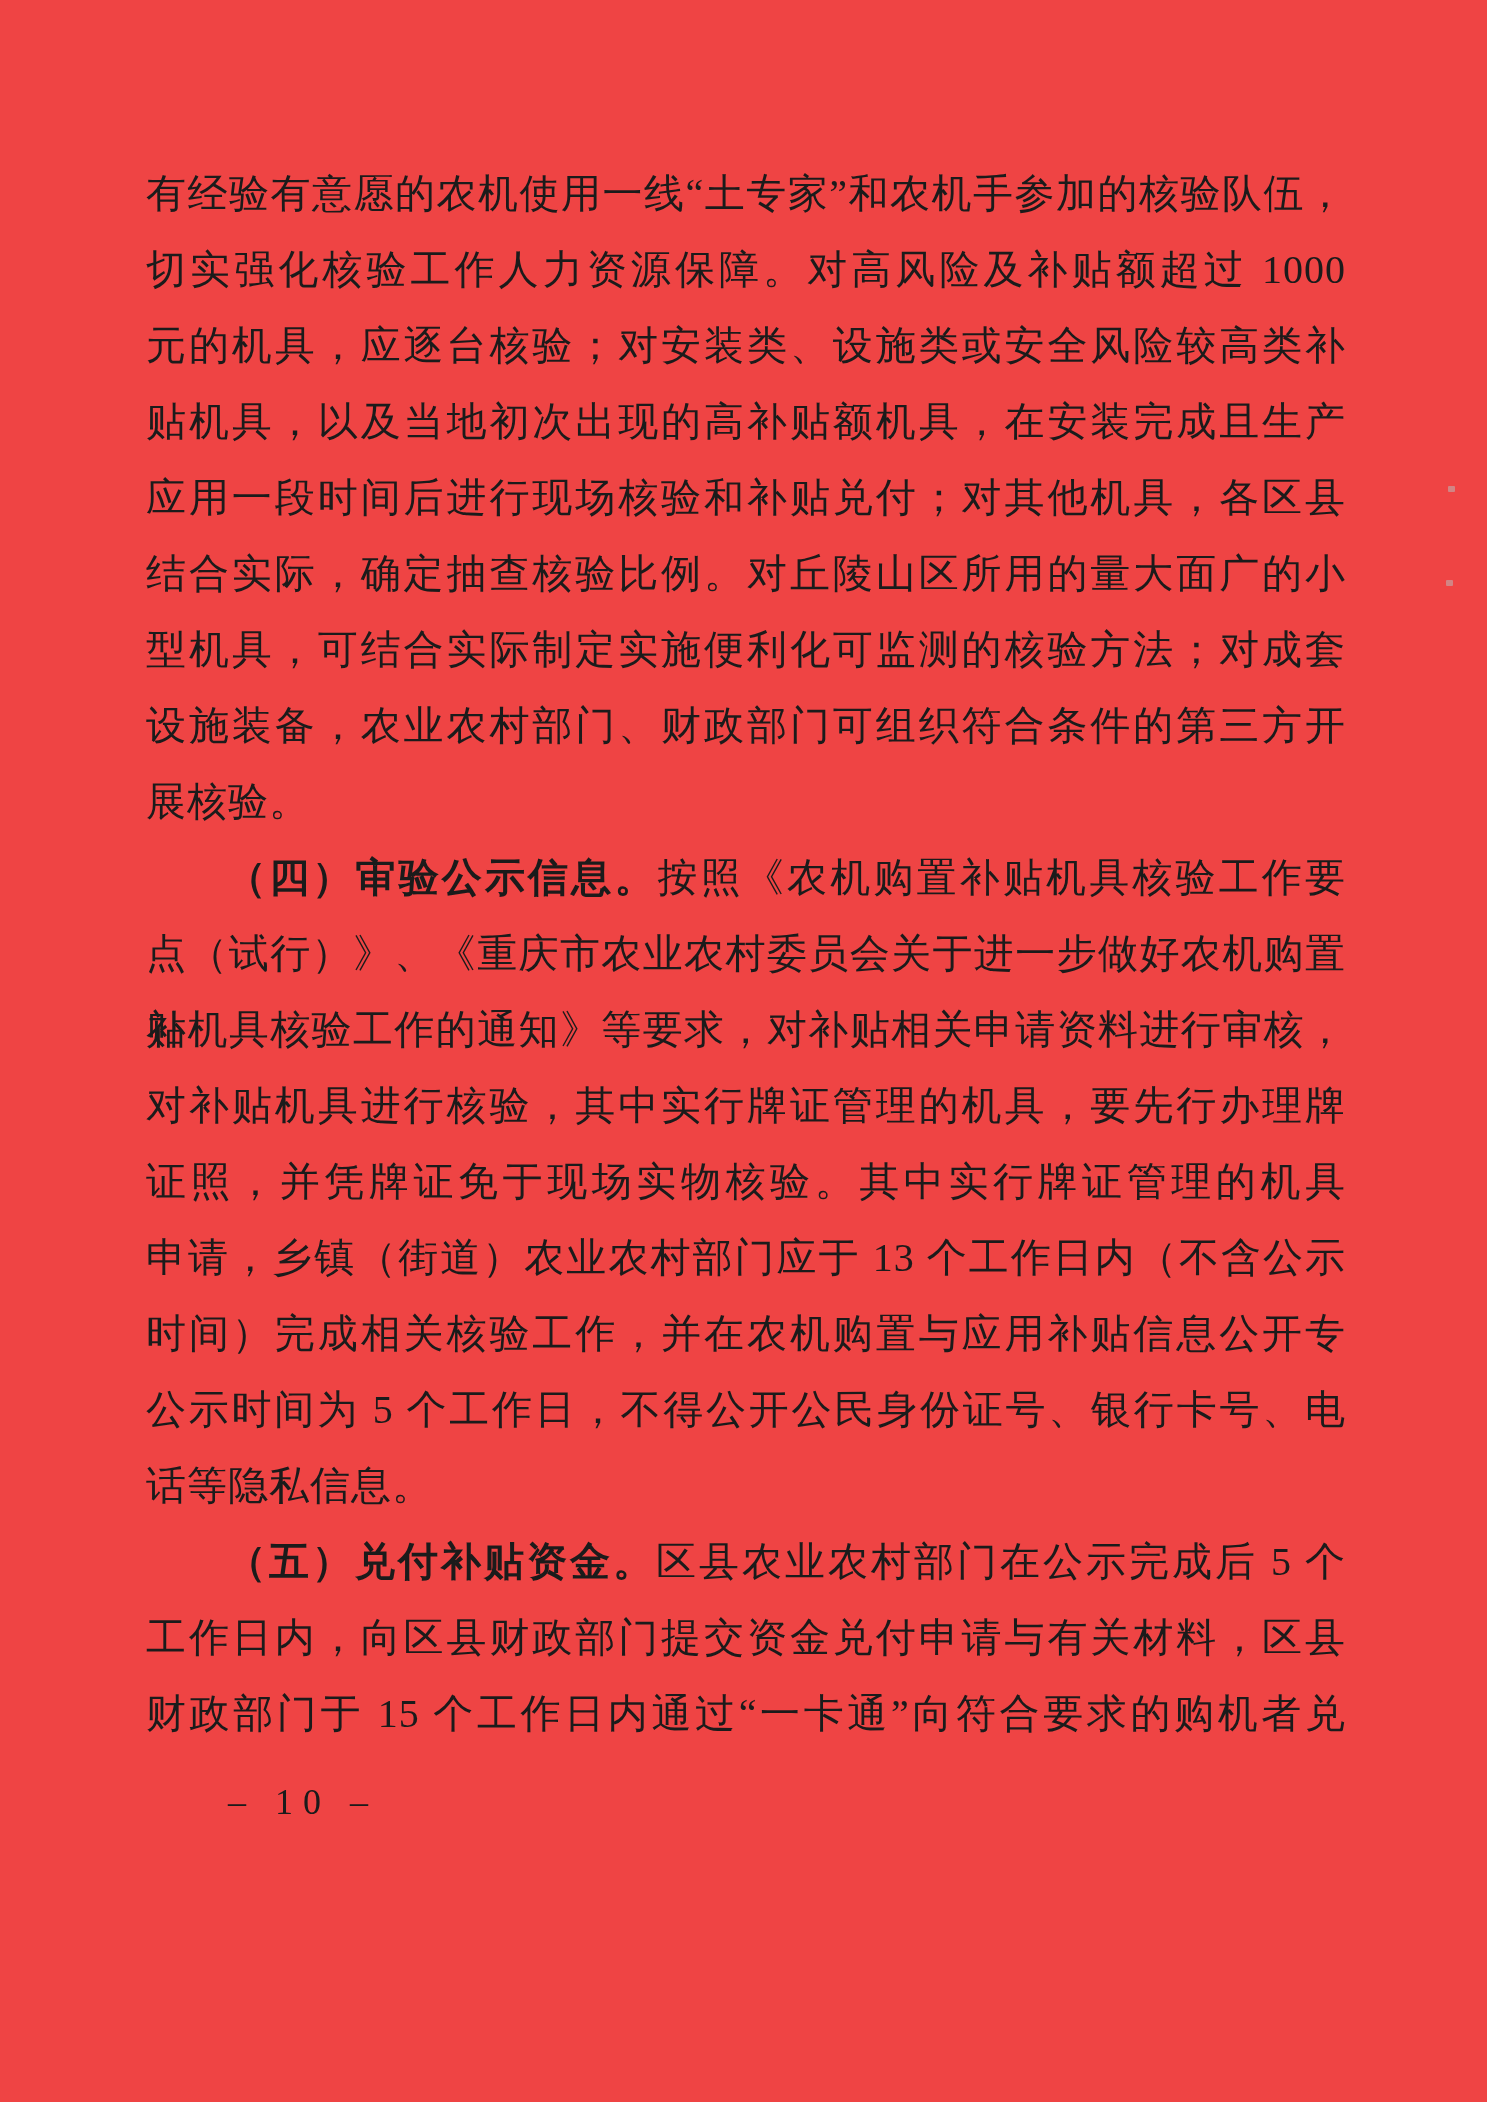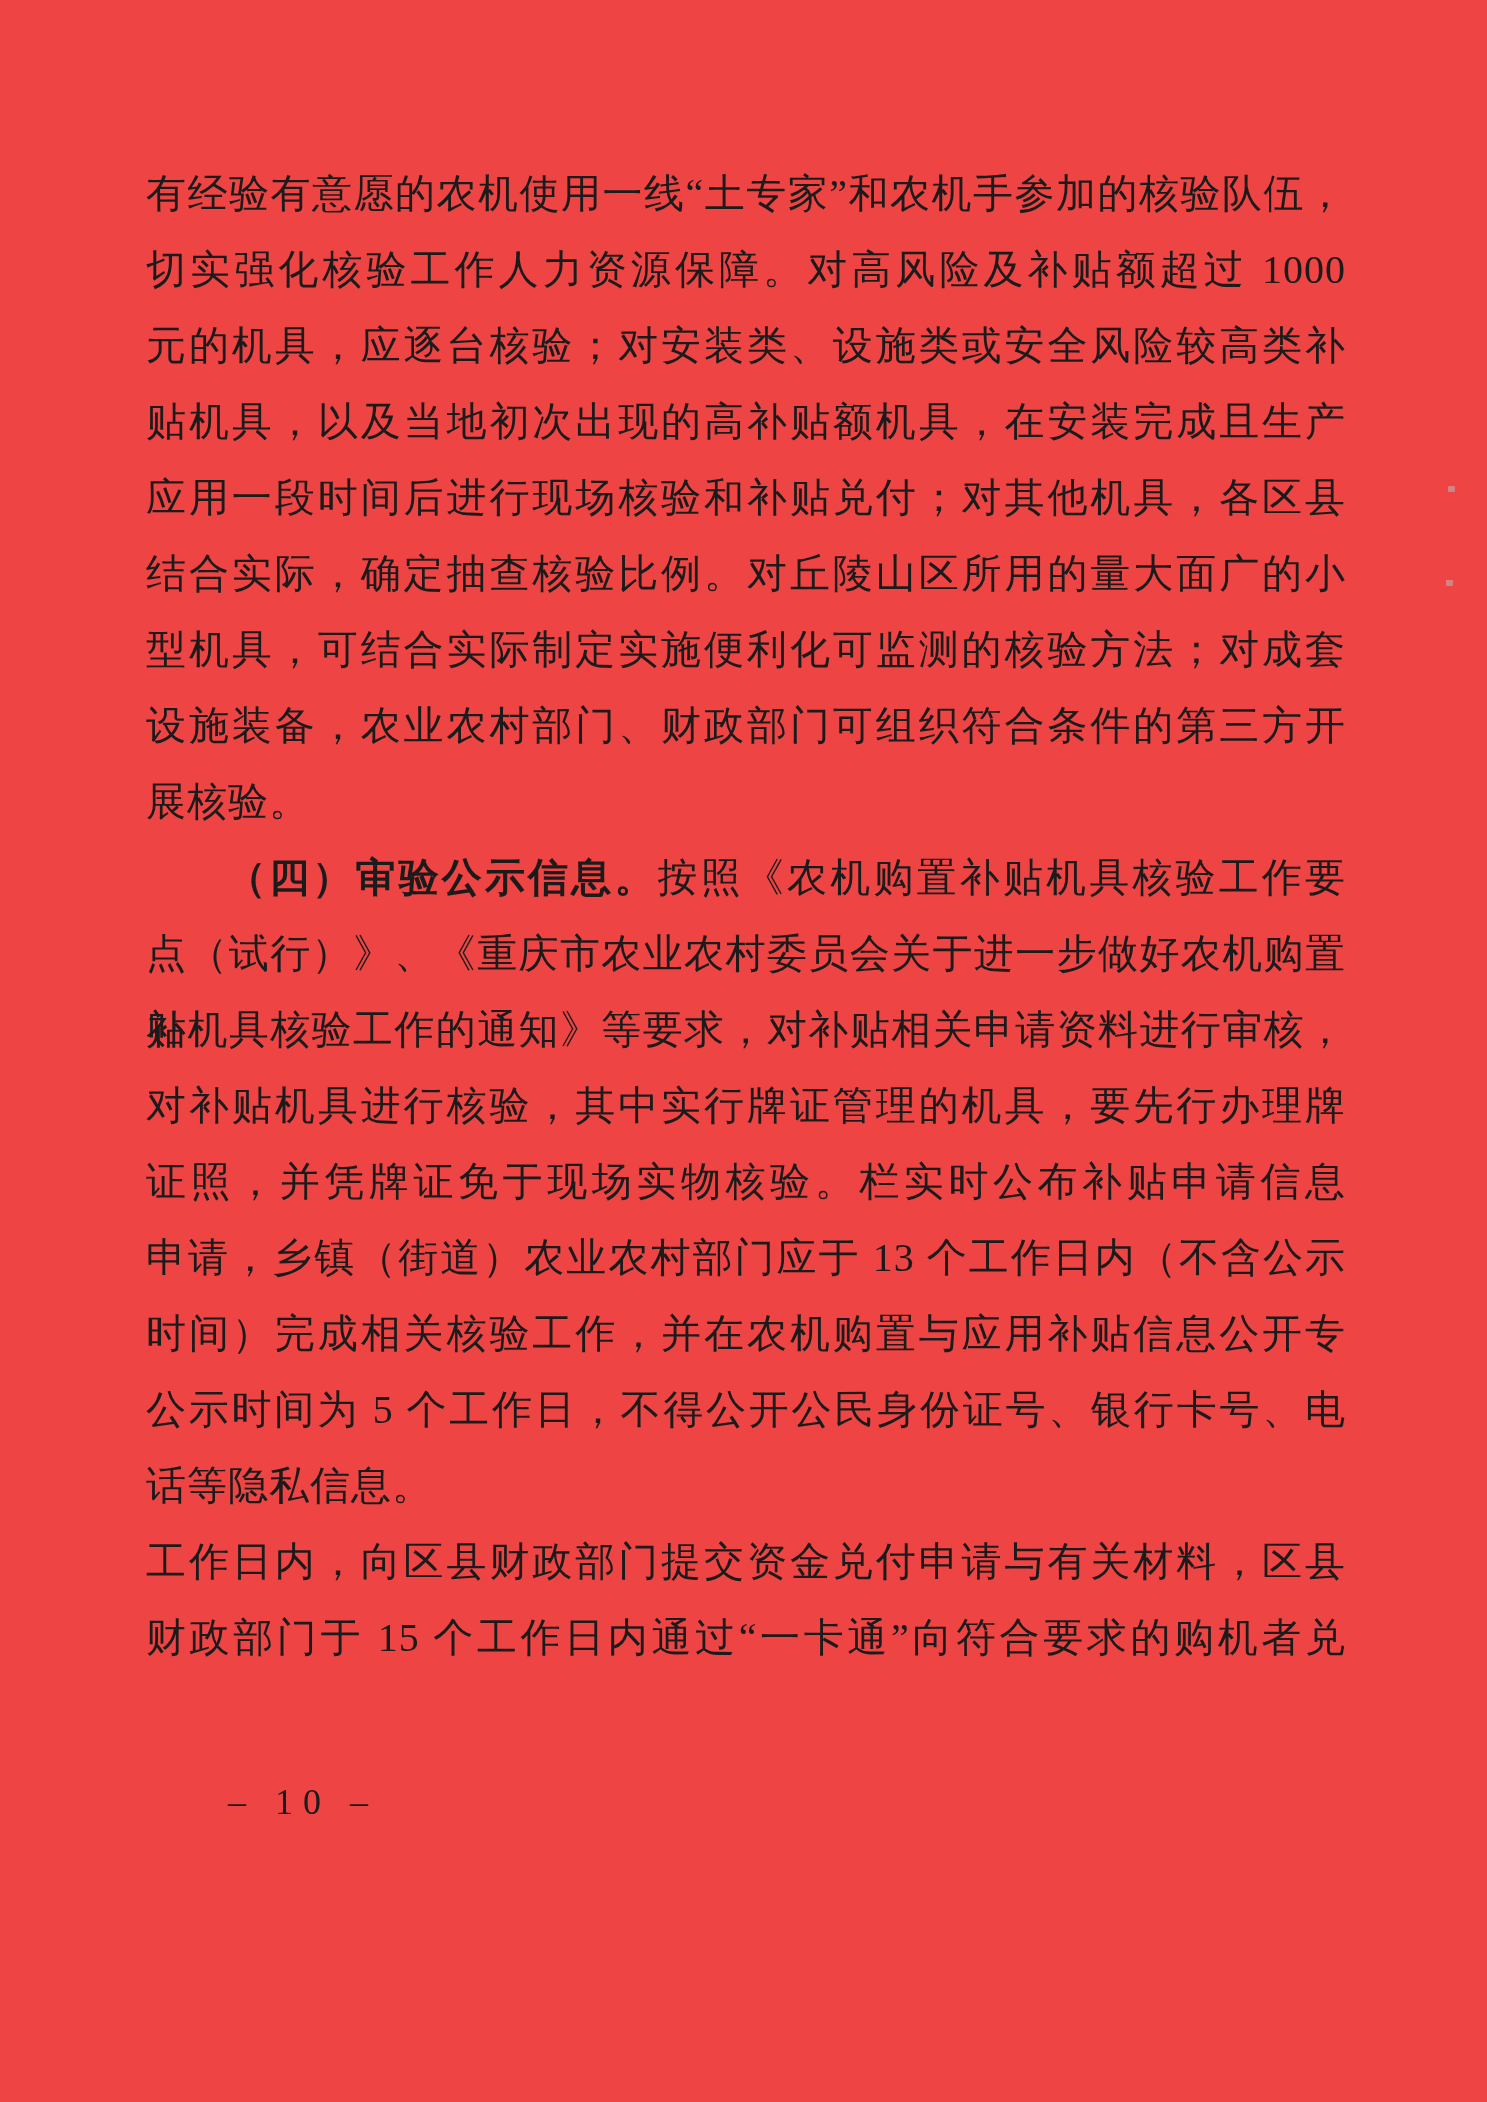--- a/index.html
+++ b/index.html
@@ -70,24 +70,25 @@
       <div class="line fill">贴机具，以及当地初次出现的高补贴额机具，在安装完成且生产</div>
       <div class="line fill">应用一段时间后进行现场核验和补贴兑付；对其他机具，各区县</div>
       <div class="line fill">结合实际，确定抽查核验比例。对丘陵山区所用的量大面广的小</div>
       <div class="line fill">型机具，可结合实际制定实施便利化可监测的核验方法；对成套</div>
       <div class="line fill">设施装备，农业农村部门、财政部门可组织符合条件的第三方开</div>
       <div class="line">展核验。</div>
       <div class="line fill indent"><span class="bold">（四）审验公示信息。</span>按照《农机购置补贴机具核验工作要</div>
       <div class="line fill">点（试行）》、《重庆市农业农村委员会关于进一步做好农机购置补</div>
       <div class="line fill">贴机具核验工作的通知》等要求，对补贴相关申请资料进行审核，</div>
       <div class="line fill">对补贴机具进行核验，其中实行牌证管理的机具，要先行办理牌</div>
-      <div class="line fill">证照，并凭牌证免于现场实物核验。栏实时公布补贴申请信息</div>
+      <div class="line fill">证照，并凭牌证免于现场实物核验。其中实行牌证管理的机具</div>
       <div class="line fill">申请，乡镇（街道）农业农村部门应于 13 个工作日内（不含公示</div>
       <div class="line fill">时间）完成相关核验工作，并在农机购置与应用补贴信息公开专</div>
       <div class="line fill">公示时间为 5 个工作日，不得公开公民身份证号、银行卡号、电</div>
       <div class="line">话等隐私信息。</div>
+      <div class="line fill indent"><span class="bold">（五）兑付补贴资金。</span>区县农业农村部门在公示完成后 5 个</div>
       <div class="line fill">工作日内，向区县财政部门提交资金兑付申请与有关材料，区县</div>
       <div class="line fill">财政部门于 15 个工作日内通过“一卡通”向符合要求的购机者兑</div>
     </div>
   <div class="footer">– 10 –</div>
   <div class="artifact a1"></div>
   <div class="artifact a2"></div>
 </div>
 
 </body></html>

